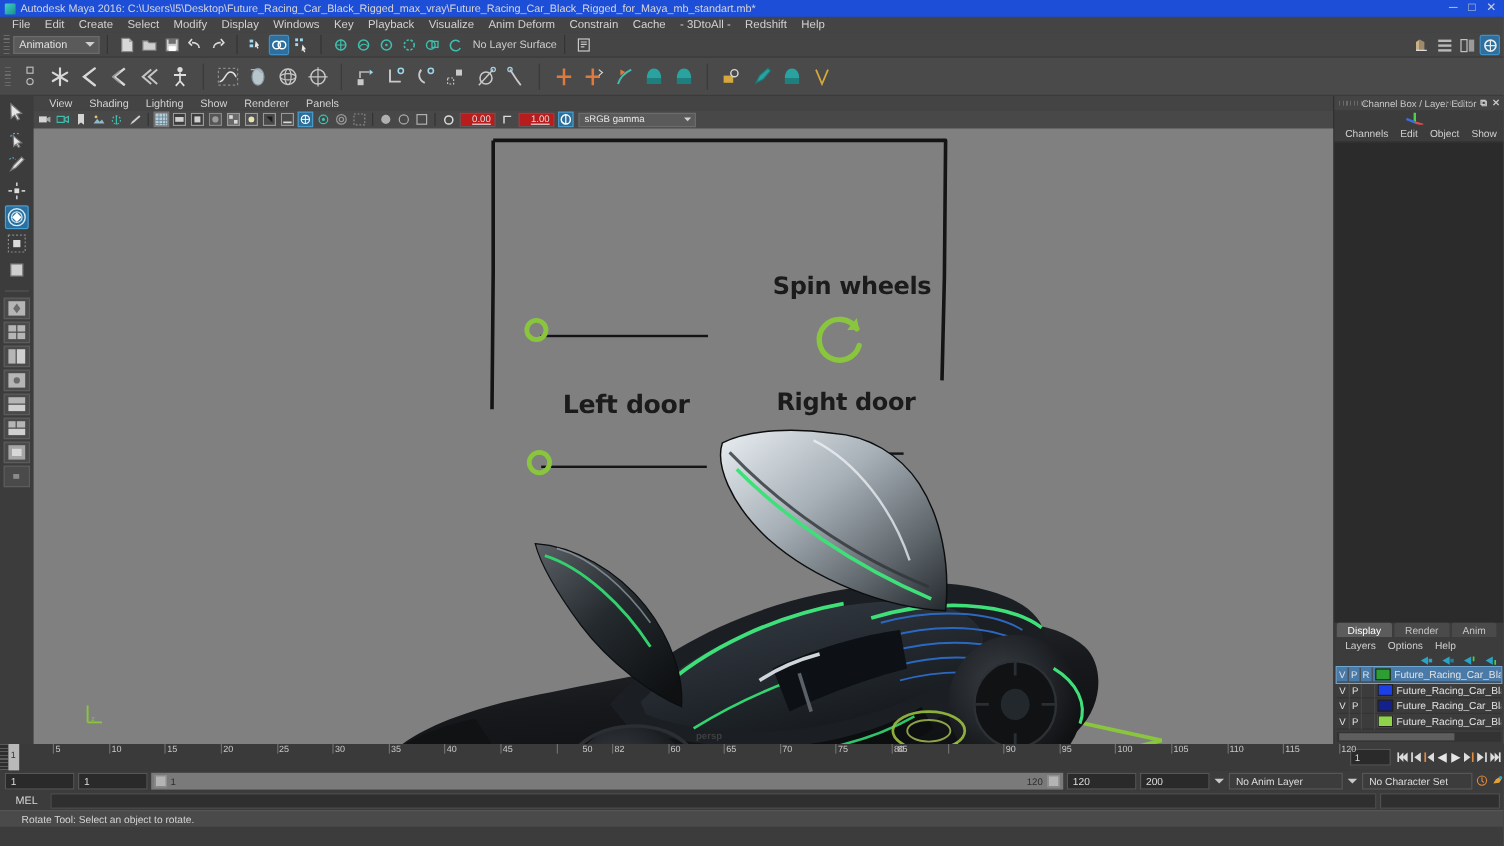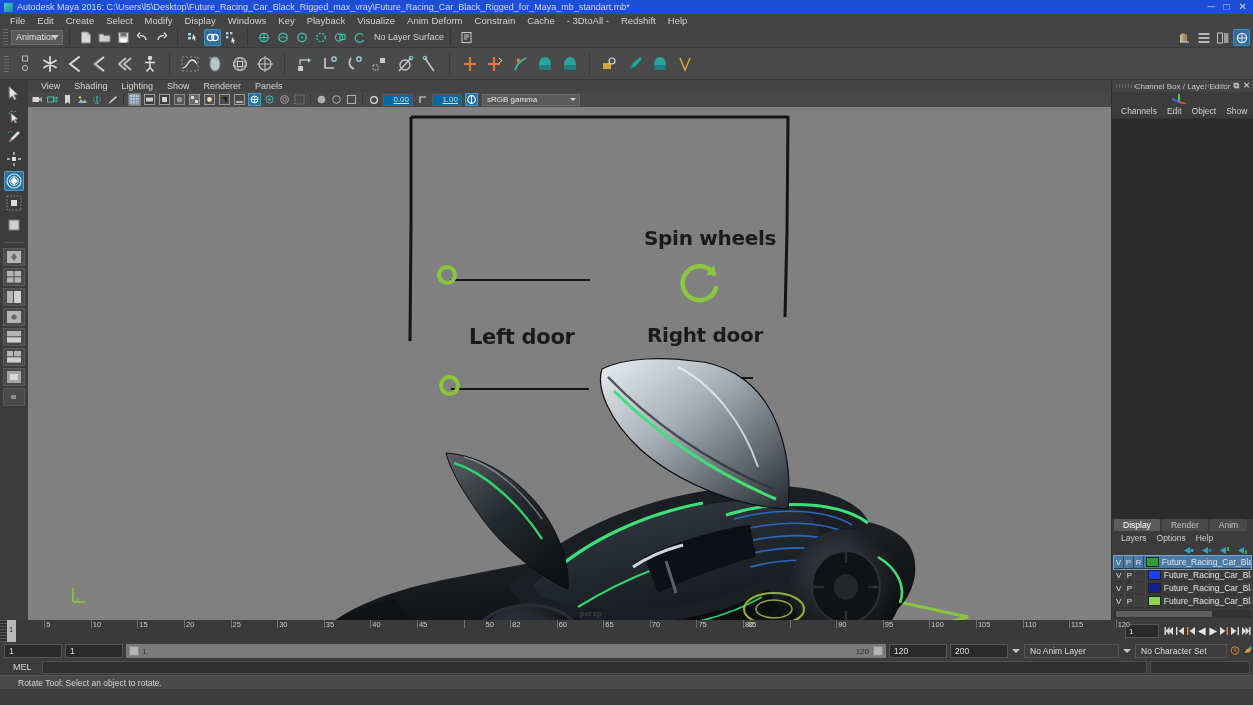--- a/index.html
+++ b/index.html
@@ -17,21 +17,21 @@
   #menubar { height:13px; background:#444444; display:flex; align-items:center; padding-left:4px; }
   #menubar .mi { font-size:9.5px; color:#d2d2d2; padding:0 6px; line-height:13px; white-space:nowrap; }
 
   
   #tb1 { height:21px; background:#454545; display:flex; align-items:center; padding-left:3px; border-bottom:1px solid #3b3b3b; position:relative;}
   #tb2 { height:32px; background:#4a4a4a; display:flex; align-items:center; padding-left:4px; border-bottom:1px solid #3b3b3b; }
   .grip { width:5px; height:16px; background:repeating-linear-gradient(to bottom,#6a6a6a 0 1px,transparent 1px 3px); margin-right:3px; flex:none;}
   .sep  { width:1px; height:16px; background:#343434; margin:0 6px; flex:none; }
   .sep2 { width:1px; height:22px; background:#3a3a3a; margin:0 7px; flex:none; }
 
-  .modesel { width:52px; height:15px; background:#5a5a5a; border:1px solid #6b6b6b; display:flex; align-items:center; font-size:9px; color:#e0e0e0; padding-left:4px; position:relative; }
+  .modesel { width:72px; height:15px; background:#5a5a5a; border:1px solid #6b6b6b; display:flex; align-items:center; font-size:9px; color:#e0e0e0; padding-left:4px; position:relative; }
   .modesel .arw { position:absolute; right:3px; top:4px; border-left:4px solid transparent;border-right:4px solid transparent;border-top:4px solid #cfcfcf; }
 
   .ic { width:17px; height:17px; display:inline-flex; align-items:center; justify-content:center; margin:0 1px; flex:none; }
   .ic svg { display:block; }
   .ic.on { background:#2d6f9e; border:1px solid #3f8fc4; border-radius:2px; }
   .bic { width:22px; height:24px; display:inline-flex; align-items:center; justify-content:center; margin:0 1.5px; flex:none; }
 
   .nolive { font-size:9px; color:#cfcfcf; margin-left:6px; white-space:nowrap; }
   .tb1right { position:absolute; right:2px; top:0; height:21px; display:flex; align-items:center; }
 
@@ -43,21 +43,21 @@
   .tbdiv { width:20px; height:1px; background:#555; margin:5px 0; }
   .qbox { width:22px; height:18px; background:#4a4a4a; border:1px solid #5c5c5c; margin-bottom:2px; display:flex; align-items:center; justify-content:center;}
 
   #viewwrap { flex:1; display:flex; flex-direction:column; background:#3a3a3a; min-width:0; }
   #vmenu { height:12px; background:#444; display:flex; align-items:center; padding-left:6px; }
   #vmenu .vm { font-size:9px; color:#d2d2d2; padding:0 7px; }
   #vbar { height:15px; background:#484848; display:flex; align-items:center; padding-left:2px; }
   .vic { width:13px; height:13px; margin:0 1px; display:inline-flex; align-items:center; justify-content:center; flex:none; }
   .vic.on { background:#5e5e5e; border:1px solid #777; }
   .vic.blue { background:#2e6f9a; border:1px solid #4a9ac8; }
-  .vnum { width:30px; height:12px; background:#0369a1; border:1px solid #5a5a5a; font-size:8px; color:#ddd; display:flex; align-items:center; justify-content:flex-end; padding-right:3px; margin:0 2px;text-decoration:underline;}
+  .vnum { width:30px; height:12px; background:#b91c1c; border:1px solid #5a5a5a; font-size:8px; color:#ddd; display:flex; align-items:center; justify-content:flex-end; padding-right:3px; margin:0 2px;text-decoration:underline;}
   .vsel { width:98px; height:12px; background:#5a5a5a; border:1px solid #6b6b6b; font-size:8px; color:#e8e8e8; display:flex; align-items:center; padding-left:4px; position:relative; margin-left:3px;}
   .vsel .arw { position:absolute; right:3px; top:3px; border-left:3.5px solid transparent;border-right:3.5px solid transparent;border-top:3.5px solid #d0d0d0;}
 
   #viewport { flex:1; background:#808080; position:relative; overflow:hidden; }
   #persp { position:absolute; left:552px; bottom:2px; font-size:8px; color:#3f3f3f; font-weight:bold; }
   #axisg { position:absolute; left:40px; bottom:14px; width:24px; height:24px;}
   .rlabel { position:absolute; color:#1b1b1b; font-weight:bold; font-family:"DejaVu Sans", sans-serif; letter-spacing:-0.3px;}
   .rcirc { position:absolute; border:4px solid #8ac53e; border-radius:50%; }
   .rline { position:absolute; height:0; border-top:2px solid #141414; }
 

